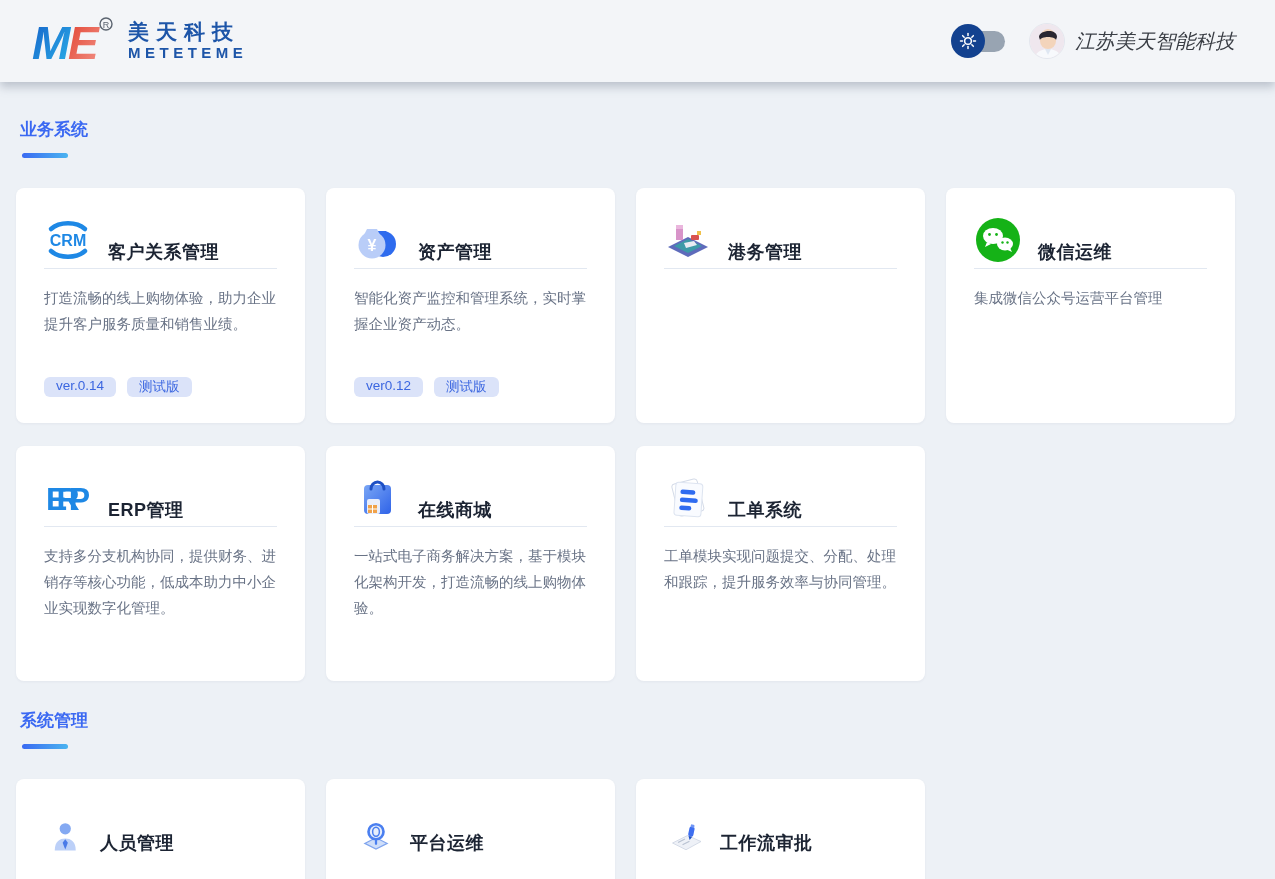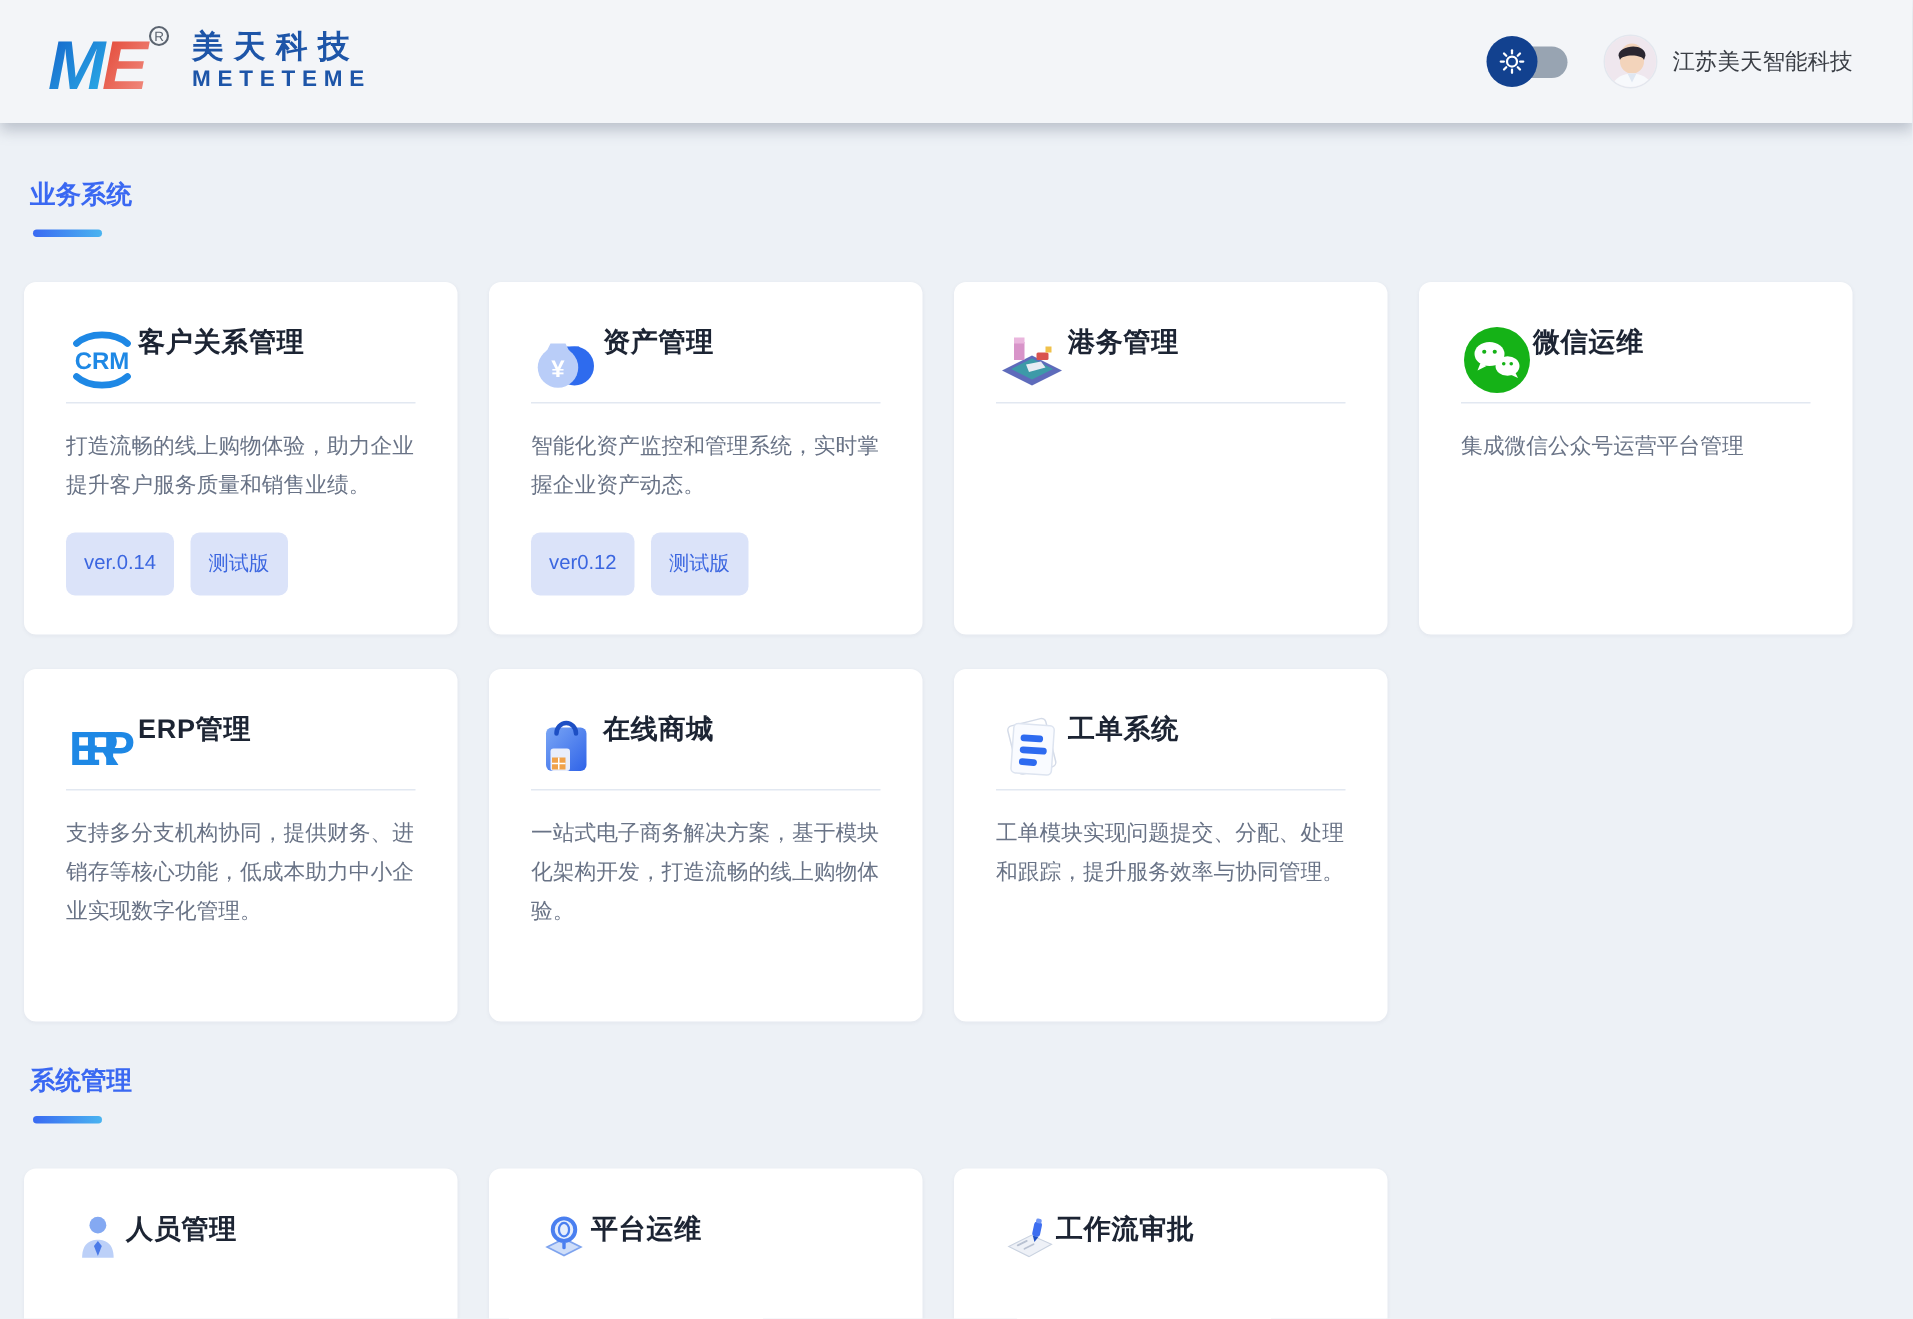--- a/index.html
+++ b/index.html
@@ -23,47 +23,47 @@
   .logo-en { font-size:15px; font-weight:bold; color:#1d55a8; letter-spacing:4.5px; }
   .header-right { display:flex; align-items:center; gap:22px; }
   .theme-toggle { position:relative; width:56px; height:36px; cursor:pointer; }
   .toggle-pill { position:absolute; left:10px; top:8px; width:44px; height:21px; border-radius:11px; background:#98a4b2; }
   .toggle-knob {
     position:absolute; left:0; top:1px; width:34px; height:34px; border-radius:50%;
     background:#12418f; display:flex; align-items:center; justify-content:center;
   }
   .user-chip { display:flex; align-items:center; gap:10px; cursor:pointer; }
   .avatar { width:36px; height:36px; border-radius:50%; overflow:hidden; border:1px solid #e3e7ee; background:#f6eef2; }
-  .user-name { font-size:15px; color:#3a3e45; }
+  .user-name { font-size:20px; color:#3a3e45;font-style:italic; }
   
   .content { padding:36px 40px 0 16px; }
   .section { margin-bottom:28px; }
   .section-title { font-size:17px; font-weight:bold; color:#3a68f2; padding-left:4px; }
   .title-underline {
     width:46px; height:5px; border-radius:3px; margin:12px 0 0 6px;
     background:linear-gradient(90deg,#3a6af2,#4ab4f0);
   }
   .card-grid {
     margin-top:30px;
     display:grid; grid-template-columns:repeat(4,1fr); gap:23px 21px;
   }
   .card {
     position:relative; background:#ffffff; border-radius:8px; height:235px;
     padding:28px; box-shadow:0 1px 3px rgba(30,40,70,.05); cursor:pointer;
   }
-  .card-head { display:flex; align-items:flex-start; height:48px; }
+  .card-head { display:flex; align-items:flex-end; height:48px; gap:16px; }
   .card-icon { width:48px; height:48px; flex:0 0 48px; }
   .section-sys .card-icon { width:36px; height:36px; flex:0 0 36px; margin-left:4px; }
   .card-title { font-size:18px; font-weight:bold; color:#1c2433; letter-spacing:.5px; }
   .divider { height:1px; background:#e2e8f1; margin-top:4px; }
   .card-desc { margin-top:17px; font-size:14.5px; line-height:1.78; color:#697386; }
   .badges { position:absolute; left:28px; bottom:26px; display:flex; gap:11px; }
   .badge {
     background:#dbe3f9; color:#3b66e0; font-size:13.5px;
-    padding:12px 12px; border-radius:6px;
+    padding:1px 12px; border-radius:6px;
   }
 </style>
 </head>
 <body>
 
 <svg width="0" height="0" style="position:absolute" aria-hidden="true">
   <defs>
     <linearGradient id="gradM" x1="0" y1="0" x2="1" y2="1">
       <stop offset="0" stop-color="#1460c8"></stop>
         <stop offset="1" stop-color="#2cb3ea"></stop>

